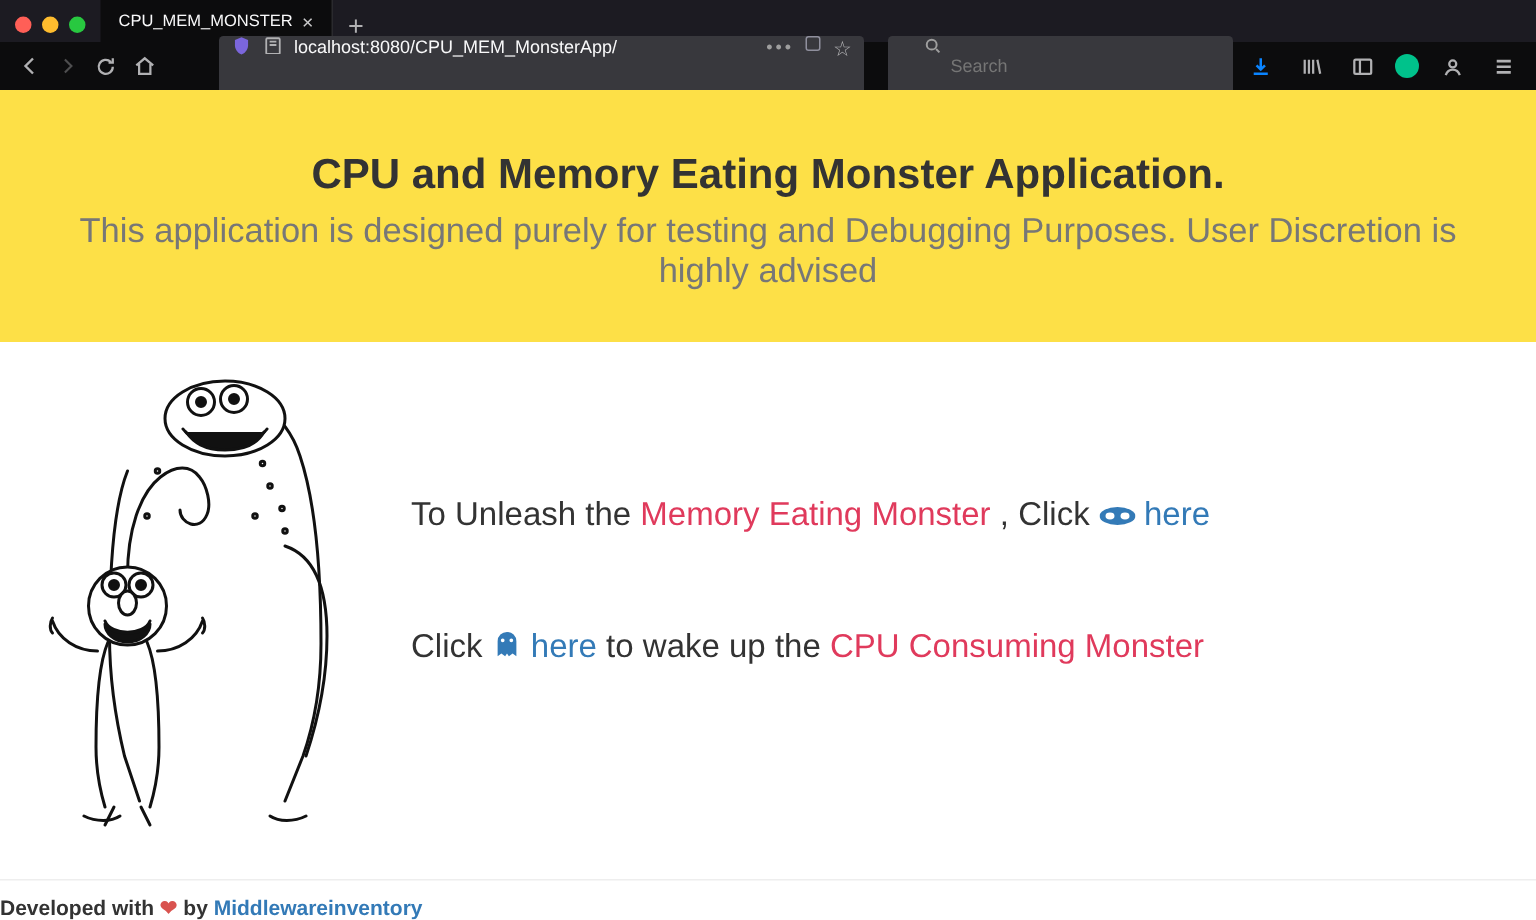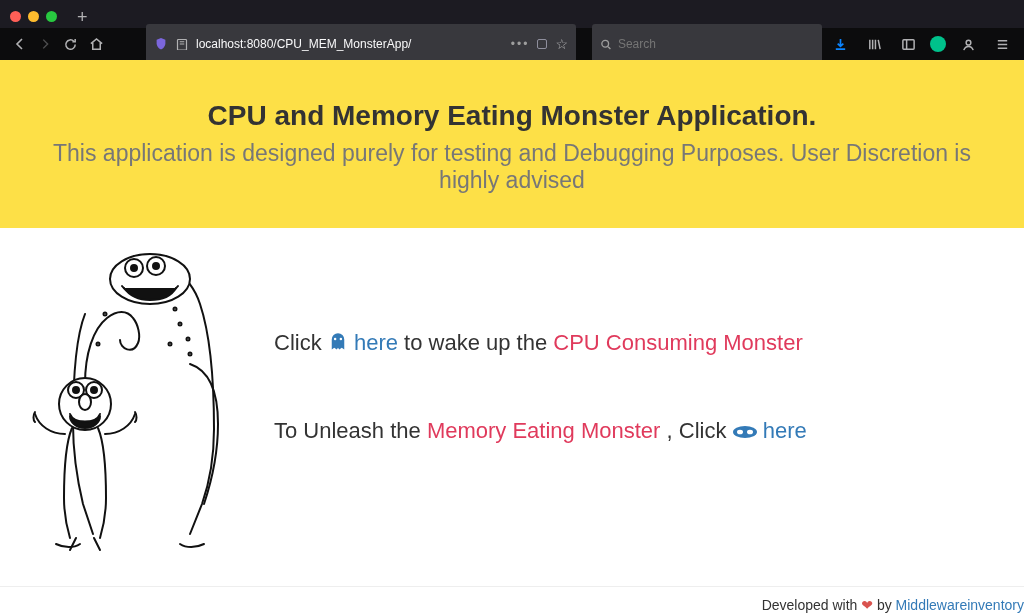--- a/index.html
+++ b/index.html
@@ -15,60 +15,64 @@
   .dot.green { background: #28c840; }
   .tab { display: flex; align-items: center; background: #0c0c0d; height: 28px; padding: 0 8px 0 12px; font-size: 11px; color: #f9f9fa; min-width: 155px; border-right: 1px solid #2a2a2e; }
   .tab-title { flex: 1; }
   .tab-close { opacity: .8; font-size: 13px; padding: 0 4px; }
   .newtab { color: #b1b1b3; padding: 0 10px; font-size: 18px; line-height: 22px; }
 
   .toolbar { display: flex; align-items: center; gap: 6px; height: 32px; padding: 0 10px; background: #0c0c0d; }
   .tb-btn { width: 24px; height: 24px; display: flex; align-items: center; justify-content: center; color: #b1b1b3; }
   .tb-btn.disabled { opacity: .4; }
   .spacer-sm { width: 34px; }
-  .urlbar, .searchbar { background: #38383d; border-radius: 3px; height: 40px; display: flex; align-items: center; font-size: 12px; color: #b1b1b3; }
+  .urlbar, .searchbar { background: #38383d; border-radius: 3px; height: 40px; display: flex; font-size: 12px; color: #b1b1b3; }
   .urlbar { flex: 0 0 430px; padding: 0 8px; gap: 8px; }
   .urlbar .addr { color: #f9f9fa; flex: 1; }
   .urlbar .meta { color: #9e9e9e; margin-left: auto; letter-spacing: 2px; }
   .urlbar .pill { width: 10px; height: 10px; border: 1.5px solid #8f8f9d; border-radius: 2px; }
   .urlbar .star { font-size: 14px; }
-  .searchbar { flex: 0 0 230px; padding: 0 8px; gap: 6px; margin-left: 10px; }
+  .searchbar { flex: 0 0 230px; padding: 0 24px; gap: 6px; margin-left: 10px; }
   .searchbar input { background: transparent; border: 0; color: #b1b1b3; font-size: 12px; width: 100%; outline: none; }
   .tb-right { margin-left: auto; display: flex; align-items: center; gap: 10px; }
   .tb-right .circle { width: 16px; height: 16px; border-radius: 50%; background: #00c28b; }
 
   
   .page { height: calc(613px - 60px); display: flex; flex-direction: column; }
   .hero { background: #fde047; text-align: center; padding: 40px 20px 34px; }
   .hero h1 { font-size: 28px; font-weight: 700; color: #333; margin-bottom: 8px; }
   .hero p { font-size: 23px; font-weight: 300; color: #777; }
 
   .body { flex: 1; display: flex; align-items: flex-start; gap: 14px; padding: 16px 30px 0 30px; background: #fff; }
   .illus { width: 230px; height: 310px; flex: 0 0 230px; }
   .illus svg { width: 100%; height: 100%; }
 
   .actions { flex: 1; padding-top: 86px; }
   .line { font-size: 22px; font-weight: 300; color: #333; margin-bottom: 60px; }
   .line .link { color: #337ab7; cursor: pointer; }
   .line .danger { color: #e03a5c; }
   .line .ic { color: #337ab7; display: inline-block; vertical-align: -2px; }
 
-  .footer { border-top: 1px solid #eee; text-align: right; font-size: 14px; color: #333; padding: 10px 0 0; font-weight: 400; }
+  .footer { border-top: 1px solid #eee; text-align: left; font-size: 14px; color: #333; padding: 10px 0 0; font-weight: 700; }
   .footer .heart { color: #d9534f; }
   .footer a { color: #337ab7; text-decoration: none; }
 </style>
 </head>
 <body>
 
 <div class="chrome">
   <div class="tabbar">
     <div class="traffic">
       <div class="dot red"></div>
       <div class="dot yellow"></div>
       <div class="dot green"></div>
+    </div>
+    <div class="tab">
+      <span class="tab-title">CPU_MEM_MONSTER</span>
+      <span class="tab-close">×</span>
     </div>
     <div class="newtab">+</div>
   </div>
 
   <div class="toolbar">
     <div class="tb-btn">
       <svg width="16" height="16" viewBox="0 0 16 16" fill="none" stroke="currentColor" stroke-width="1.6">
           <path d="M10 3 5 8l5 5"></path>
         </svg>
     </div>
@@ -192,47 +196,47 @@
           <path d="M46 294l-6 12M64 294l6 12"></path>
         </g>
 
         <path d="M160 120c18 6 28 26 28 60 0 30-6 56-14 80"></path>
 
         <path d="M150 300c6 4 16 4 24 0M50 300c-6 4-16 4-24 0"></path>
       </svg>
     </div>
 
     <div class="actions">
-      <div class="line">
-        <span>Click </span>
-        <span class="ic">
-          <svg width="20" height="20" viewBox="0 0 16 16" fill="currentColor">
-              <path d="M8 1a5 5 0 0 0-5 5v8l2-1.5L7 14l1-1.5L9 14l2-1.5 2 1.5V6a5 5 0 0 0-5-5zM5.7 6.5A1 1 0 1 1 5.7 4.5 1 1 0 0 1 5.7 6.5zM10.3 6.5A1 1 0 1 1 10.3 4.5 1 1 0 0 1 10.3 6.5z"></path>
-            </svg>
-        </span>
-        <span> </span>
-        <span class="link">here</span>
-        <span> to wake up the </span>
-        <span class="danger">CPU Consuming Monster</span>
-      </div>
-
       <div class="line">
         <span>To Unleash the </span>
         <span class="danger">Memory Eating Monster</span>
         <span>, Click </span>
         <span class="ic">
           <svg width="24" height="16" viewBox="0 0 24 12" fill="currentColor">
               <ellipse cx="12" cy="6" rx="12" ry="6"></ellipse>
               <ellipse cx="7" cy="6" rx="3" ry="2.3" fill="#fff"></ellipse>
               <ellipse cx="17" cy="6" rx="3" ry="2.3" fill="#fff"></ellipse>
             </svg>
         </span>
         <span> </span>
         <span class="link">here</span>
       </div>
+
+      <div class="line">
+        <span>Click </span>
+        <span class="ic">
+          <svg width="20" height="20" viewBox="0 0 16 16" fill="currentColor">
+              <path d="M8 1a5 5 0 0 0-5 5v8l2-1.5L7 14l1-1.5L9 14l2-1.5 2 1.5V6a5 5 0 0 0-5-5zM5.7 6.5A1 1 0 1 1 5.7 4.5 1 1 0 0 1 5.7 6.5zM10.3 6.5A1 1 0 1 1 10.3 4.5 1 1 0 0 1 10.3 6.5z"></path>
+            </svg>
+        </span>
+        <span> </span>
+        <span class="link">here</span>
+        <span> to wake up the </span>
+        <span class="danger">CPU Consuming Monster</span>
+      </div>
     </div>
   </div>
 
   <div class="footer">
     <span>Developed with </span>
     <span class="heart">❤</span>
     <span> by </span>
     <a href="#">Middlewareinventory</a>
   </div>
 </div>

